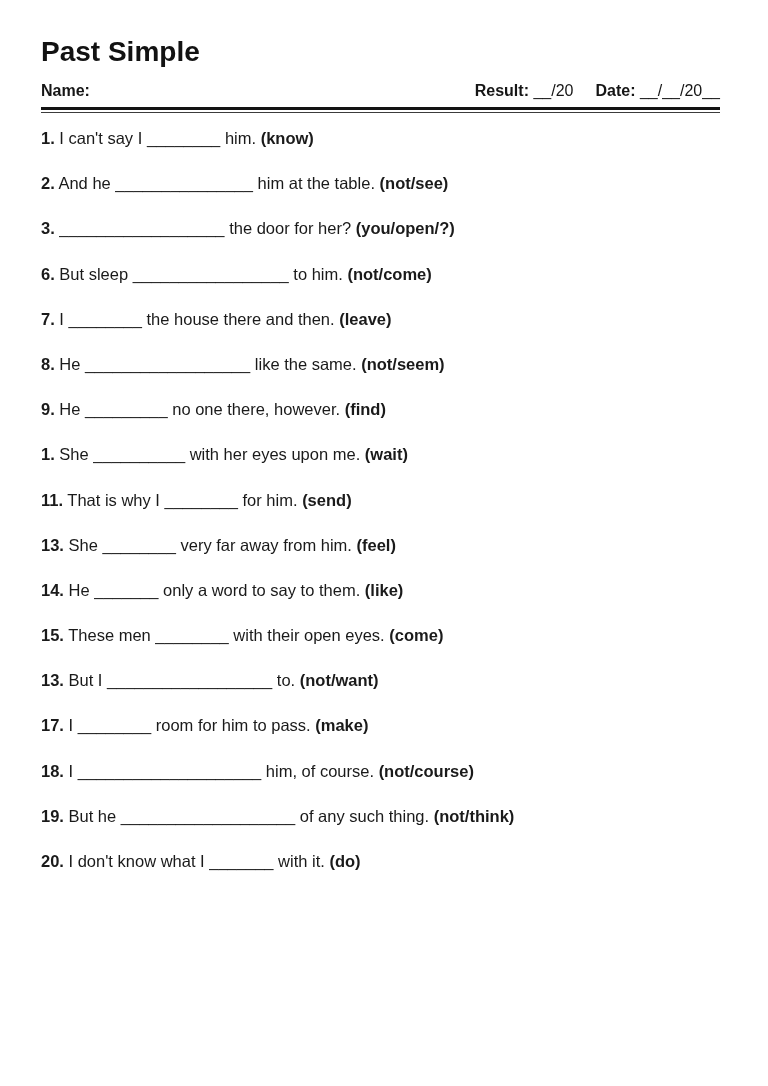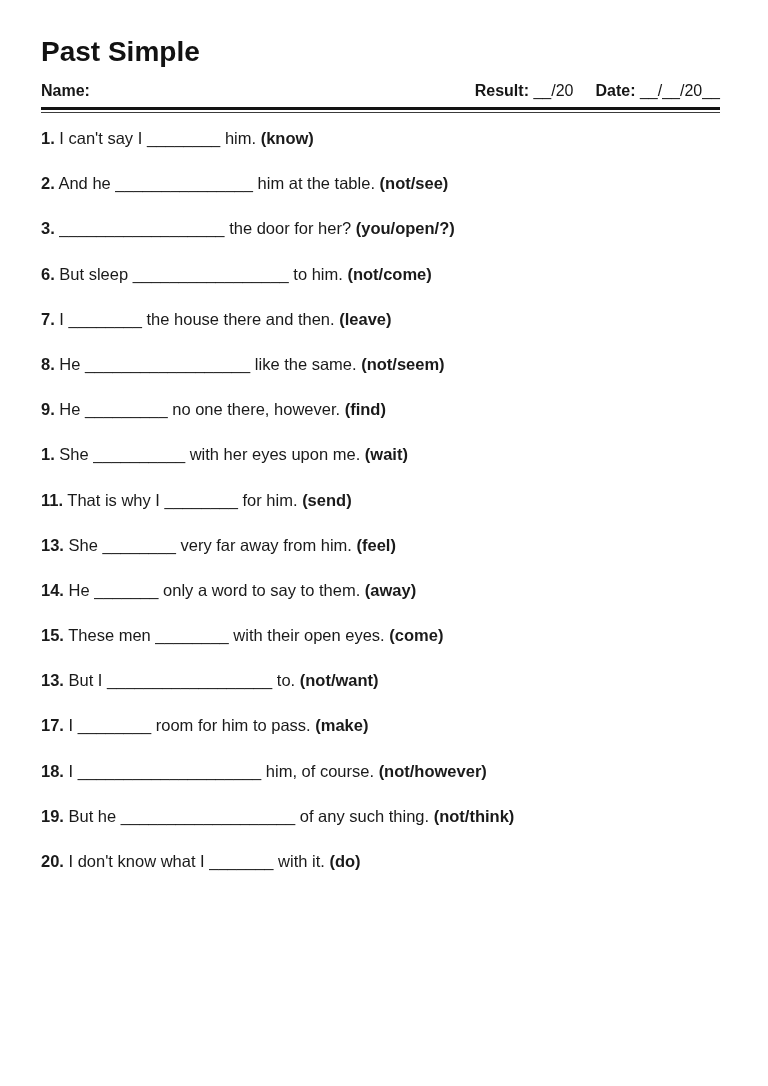--- a/index.html
+++ b/index.html
@@ -60,21 +60,21 @@
       <p class="ex"><span class="b">1.</span><span> I can't say I </span><span>________</span><span> him. </span><span class="b">(know)</span></p>
       <p class="ex"><span class="b">2.</span><span> And he </span><span>_______________</span><span> him at the table. </span><span class="b">(not/see)</span></p>
       <p class="ex"><span class="b">3.</span><span> </span><span>__________________</span><span> the door for her? </span><span class="b">(you/open/?)</span></p>
       <p class="ex"><span class="b">6.</span><span> But sleep </span><span>_________________</span><span> to him. </span><span class="b">(not/come)</span></p>
       <p class="ex"><span class="b">7.</span><span> I </span><span>________</span><span> the house there and then. </span><span class="b">(leave)</span></p>
       <p class="ex"><span class="b">8.</span><span> He </span><span>__________________</span><span> like the same. </span><span class="b">(not/seem)</span></p>
       <p class="ex"><span class="b">9.</span><span> He </span><span>_________</span><span> no one there, however. </span><span class="b">(find)</span></p>
       <p class="ex"><span class="b">1.</span><span> She </span><span>__________</span><span> with her eyes upon me. </span><span class="b">(wait)</span></p>
       <p class="ex"><span class="b">11.</span><span> That is why I </span><span>________</span><span> for him. </span><span class="b">(send)</span></p>
       <p class="ex"><span class="b">13.</span><span> She </span><span>________</span><span> very far away from him. </span><span class="b">(feel)</span></p>
-      <p class="ex"><span class="b">14.</span><span> He </span><span>_______</span><span> only a word to say to them. </span><span class="b">(away)</span></p>
+      <p class="ex"><span class="b">14.</span><span> He </span><span>_______</span><span> only a word to say to them. </span><span class="b">(like)</span></p>
       <p class="ex"><span class="b">15.</span><span> These men </span><span>________</span><span> with their open eyes. </span><span class="b">(come)</span></p>
       <p class="ex"><span class="b">13.</span><span> But I </span><span>__________________</span><span> to. </span><span class="b">(not/want)</span></p>
       <p class="ex"><span class="b">17.</span><span> I </span><span>________</span><span> room for him to pass. </span><span class="b">(make)</span></p>
-      <p class="ex"><span class="b">18.</span><span> I </span><span>____________________</span><span> him, of course. </span><span class="b">(not/however)</span></p>
+      <p class="ex"><span class="b">18.</span><span> I </span><span>____________________</span><span> him, of course. </span><span class="b">(not/course)</span></p>
       <p class="ex"><span class="b">19.</span><span> But he </span><span>___________________</span><span> of any such thing. </span><span class="b">(not/think)</span></p>
       <p class="ex"><span class="b">20.</span><span> I don't know what I </span><span>_______</span><span> with it. </span><span class="b">(do)</span></p>
     </div>
 </div>
 
 </body></html>

